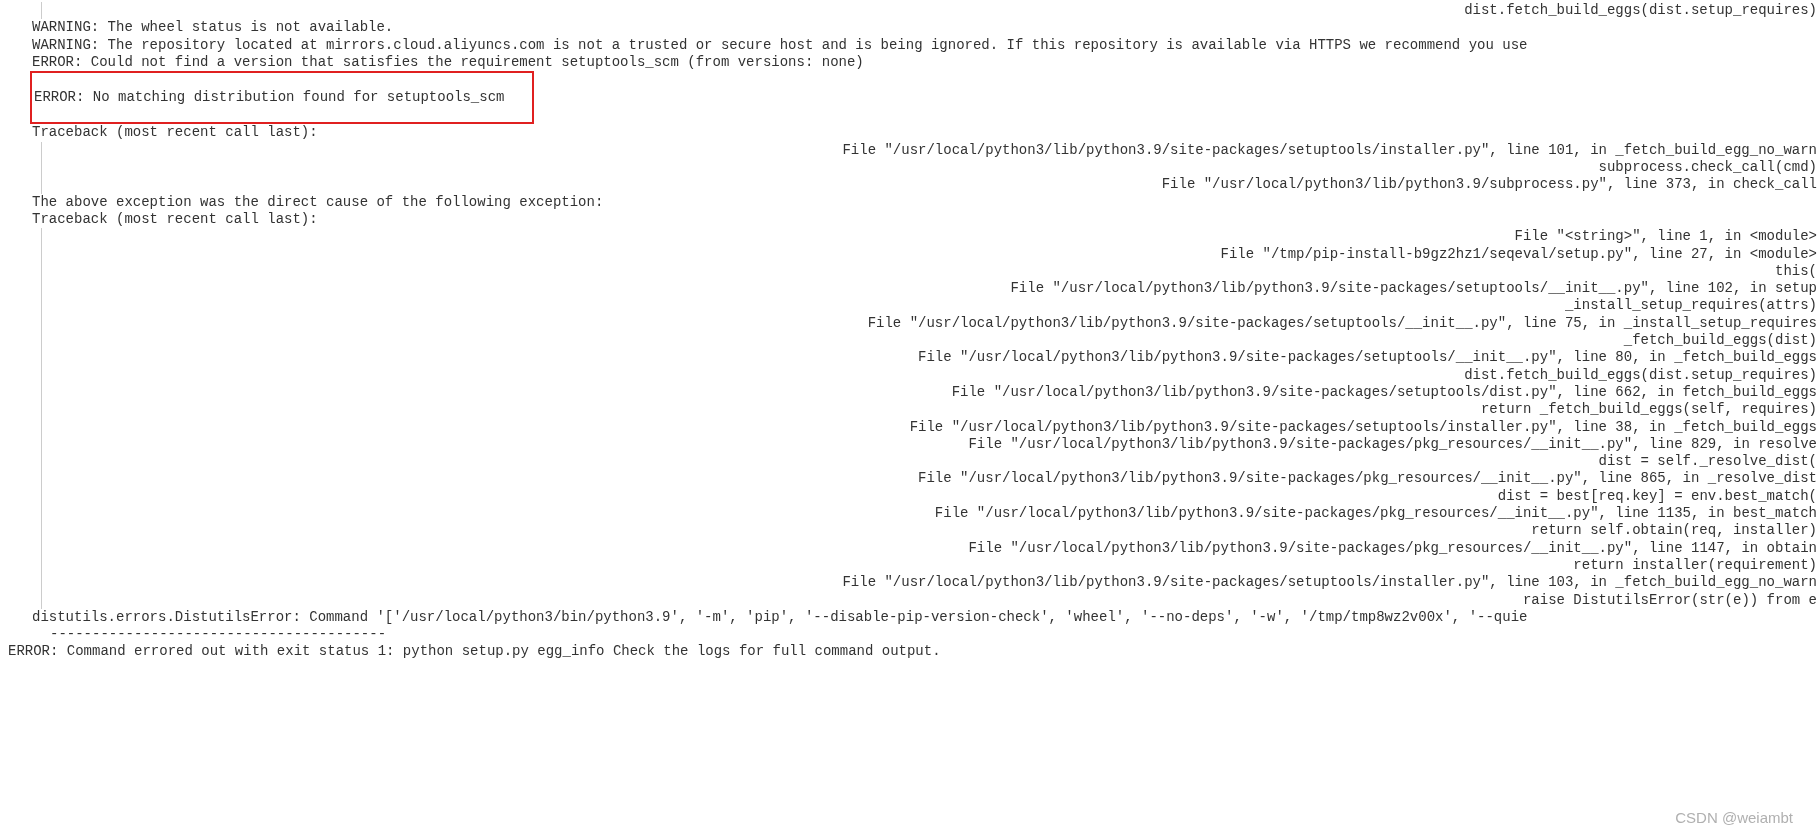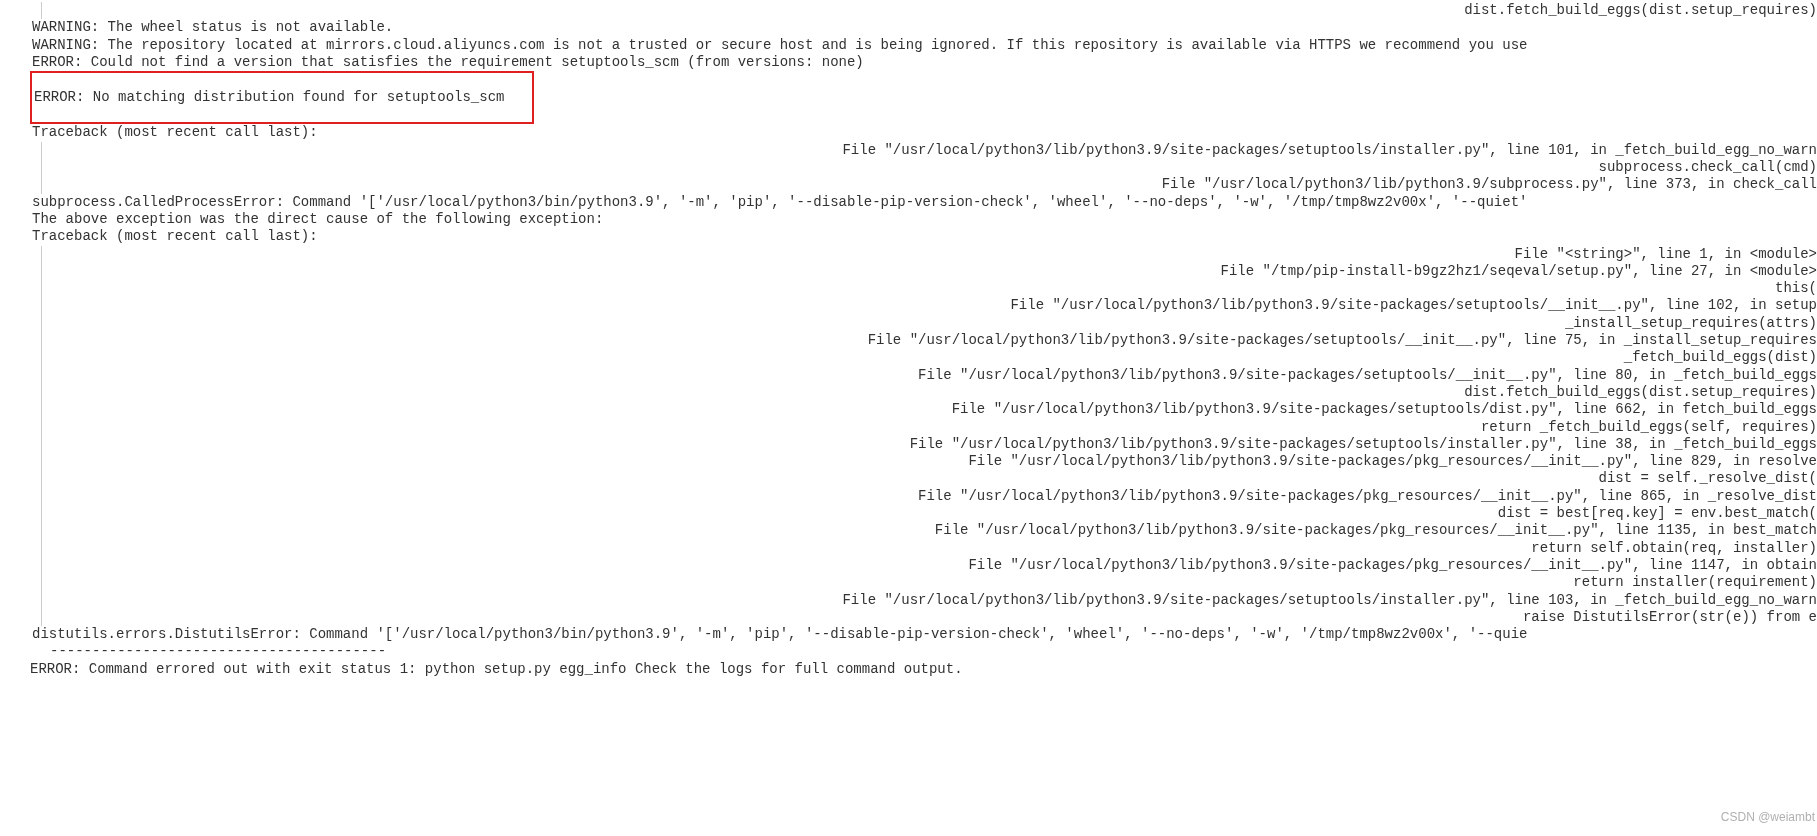--- a/index.html
+++ b/index.html
@@ -38,29 +38,28 @@
       border: 2px solid #e02020;
       display: inline-block;
       padding: 16px 2px;
       margin-left: -2px;
     }
     .dashes {
       padding-left: 50px;
       white-space: pre;
     }
     .final-error {
-      padding-left: 20px;
+      padding-left: 8px;
       white-space: pre;
-      margin-left: 10px;
     }
     .watermark {
       position: fixed;
-      right: 2px;
+      right: 24px;
       bottom: 10px;
-      font-size: 12px;
+      font-size: 15px;
       color: #b0b0b0;
       font-family: Arial, sans-serif;
     }
   </style>
 </head>
 <body>
 
 <div class="terminal">
   <div class="gutter-line">
       <div class="gutter"></div>
@@ -79,21 +78,20 @@
       <div class="gutter"></div>
       <div class="gutter-text">    subprocess.check_call(cmd)</div>
     </div>
   <div class="gutter-line">
       <div class="gutter"></div>
       <div class="gutter-text">  File "/usr/local/python3/lib/python3.9/subprocess.py", line 373, in check_call</div>
     </div>
   <div class="gutter-line">
       <div class="gutter"></div>
     </div>
-  <div class="line">subprocess.CalledProcessError: Command '['/usr/local/python3/bin/python3.9', '-m', 'pip', '--disable-pip-version-check', 'wheel', '--no-deps', '-w', '/tmp/tmp8wz2v00x', '--quiet'</div>
   <div class="line"></div>
   <div class="line">The above exception was the direct cause of the following exception:</div>
   <div class="line"></div>
   <div class="line">Traceback (most recent call last):</div>
   <div class="gutter-line">
       <div class="gutter"></div>
       <div class="gutter-text">  File "&lt;string&gt;", line 1, in &lt;module&gt;</div>
     </div>
   <div class="gutter-line">
       <div class="gutter"></div>

